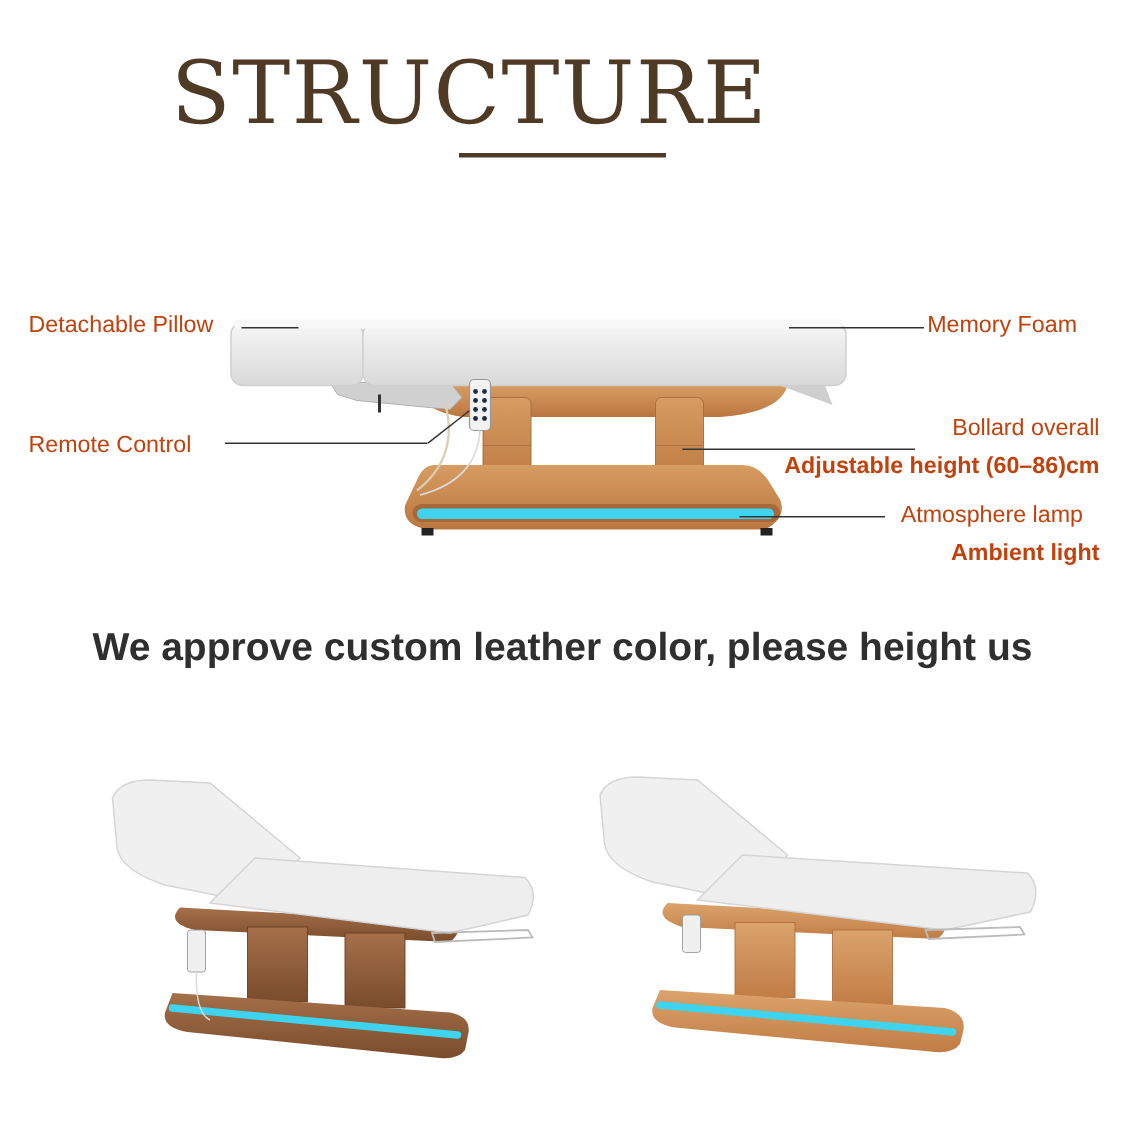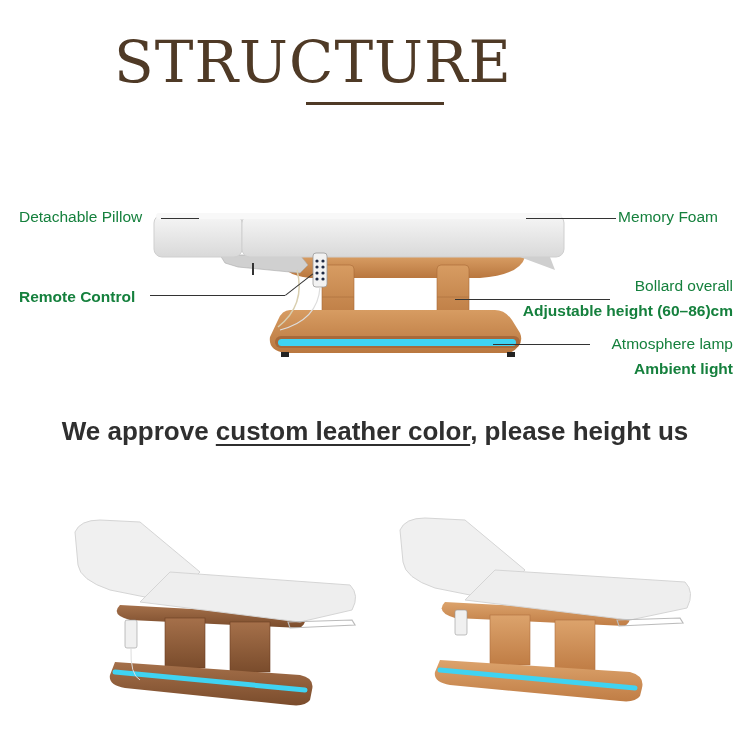--- a/index.html
+++ b/index.html
@@ -1,23 +1,23 @@
 <!DOCTYPE html>
 <html><head>
 <meta charset="utf-8">
 <style>
   html,body{margin:0;padding:0;background:#ffffff;}
   body{width:750px;height:755px;position:relative;overflow:hidden;font-family:"Liberation Sans",sans-serif;}
   .title{position:absolute;left:0;width:626px;top:26px;text-align:center;font-family:"DejaVu Serif","Liberation Serif",serif;font-size:58px;letter-spacing:1px;color:#4f3a26;font-weight:normal;line-height:72px;}
   .title-rule{position:absolute;left:306px;top:102px;width:138px;height:3px;background:#4f3a26;}
-  .label{position:absolute;font-size:15.5px;color:#15803d;white-space:nowrap;line-height:18px;}
+  .label{position:absolute;font-size:15.5px;color:#c2410c;white-space:nowrap;line-height:18px;}
   .lead{position:absolute;height:1px;background:#333;}
   .lead-diag{position:absolute;height:1px;background:#333;transform-origin:0 0;}
   .headline{position:absolute;left:0;width:750px;top:414px;text-align:center;font-size:26px;font-weight:bold;color:#2f2f2f;line-height:34px;}
-  .headline .u{text-decoration:underline;text-underline-offset:4px;text-decoration-thickness:2px;}
+  .headline .u{text-underline-offset:4px;text-decoration-thickness:2px;}
   .product{position:absolute;}
   svg{display:block;}
 </style>
 </head>
 <body>
 
 <div class="title">STRUCTURE</div>
 <div class="title-rule"></div>
 
 <div class="product" style="left:150px;top:205px;width:420px;height:160px;">
@@ -66,32 +66,32 @@
         <circle cx="173" cy="74" r="1.6"></circle>
     </g>
     <path d="M170 82 Q168 115 130 125" stroke="#ddd" stroke-width="1.2" fill="none"></path>
     <path d="M147 65 Q156 100 128 122" stroke="#d9cfb0" stroke-width="1.5" fill="none"></path>
   </svg>
 </div>
 
 <div class="label" style="left:19px;top:208px;">Detachable Pillow</div>
 <div class="lead" style="left:161px;top:218px;width:38px;"></div>
 
-<div class="label" style="left:19px;top:288px;font-weight:bold;">Remote Control</div>
+<div class="label" style="left:19px;top:288px;">Remote Control</div>
 <div class="lead" style="left:150px;top:295px;width:135px;"></div>
 <div class="lead-diag" style="left:285px;top:295px;width:35px;transform:rotate(-38deg);"></div>
 
 <div class="label" style="right:32px;top:208px;">Memory Foam</div>
 <div class="lead" style="left:526px;top:218px;width:90px;"></div>
 
 <div class="label" style="right:17px;top:277px;text-align:center;">Bollard overall</div>
 <div class="label" style="right:17px;top:302px;font-weight:bold;">Adjustable height (60–86)cm</div>
 <div class="lead" style="left:455px;top:299px;width:155px;"></div>
 
-<div class="label" style="right:17px;top:335px;">Atmosphere lamp</div>
+<div class="label" style="right:28px;top:335px;">Atmosphere lamp</div>
 <div class="label" style="right:17px;top:360px;font-weight:bold;">Ambient light</div>
 <div class="lead" style="left:493px;top:344px;width:97px;"></div>
 
 <div class="headline">
   <span>We approve </span><span class="u">custom leather color</span><span>, please height us</span>
 </div>
 
 <div class="product" style="left:70px;top:510px;width:295px;height:200px;">
   <svg width="295" height="200" viewBox="0 0 295 200">
     <defs>

